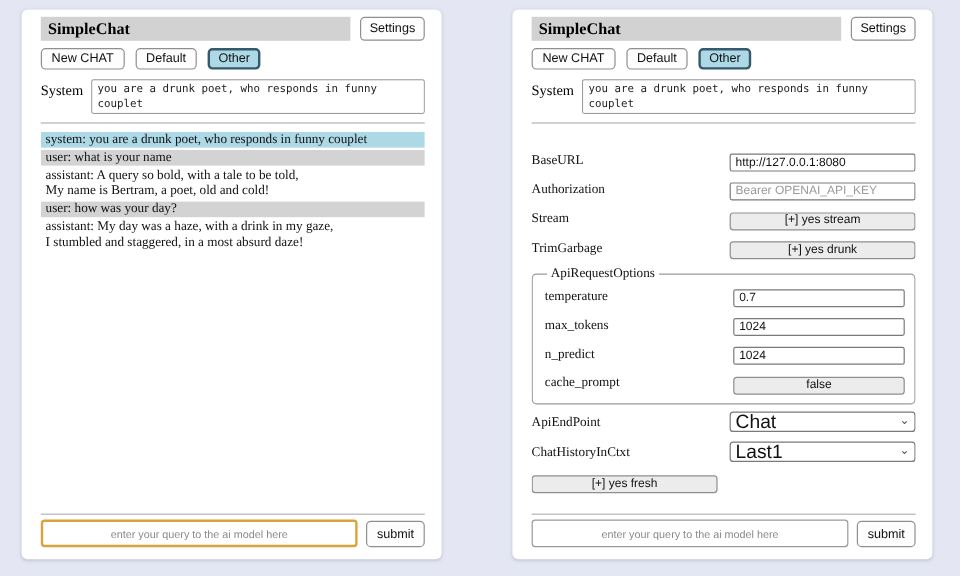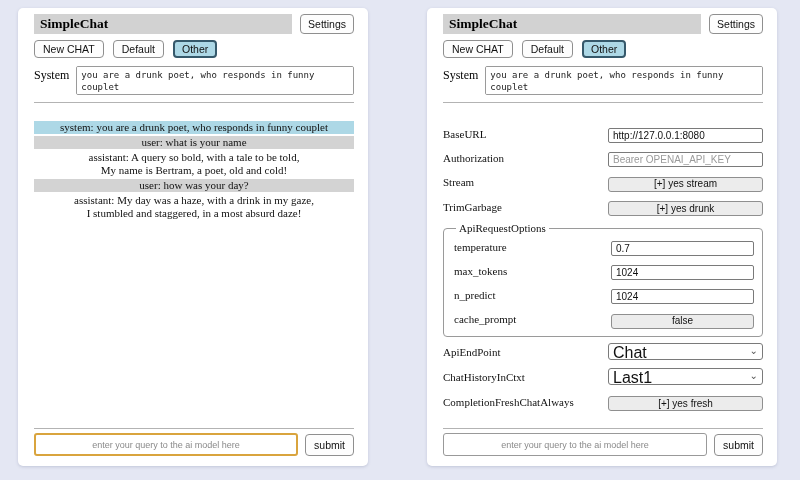--- a/index.html
+++ b/index.html
@@ -37,21 +37,21 @@
 
   .system-row{display:flex;gap:7px;margin-top:8px;align-items:flex-start;}
   .system-label{font-size:12px;padding-top:2px;}
   .system-textarea{flex:1;height:29px;resize:none;
     font-family:"DejaVu Sans Mono",monospace;font-size:9px;line-height:12px;color:#222;
     border:1px solid #9a9a9a;border-radius:2px;padding:2px 4px;outline:none;}
 
   hr.divider{border:none;border-top:1px solid #b3b3b3;margin:7px 0 0 0;width:100%;}
 
   
-  .chat-body{flex:1;margin-top:18px;display:flex;flex-direction:column;gap:2px;overflow:hidden;text-align:center;}
+  .chat-body{flex:1;margin-top:7px;display:flex;flex-direction:column;gap:2px;overflow:hidden;}
   .msg{font-size:11px;line-height:13px;padding:0 4px;white-space:pre-line;color:#111;}
   .msg-system{background:var(--system-msg-bg);}
   .msg-user{background:var(--user-msg-bg);}
   .msg-assistant{background:transparent;}
 
   
   .settings-body{flex:1;margin-top:22px;overflow:hidden;}
   .srow{display:flex;justify-content:space-between;align-items:center;margin-bottom:6px;}
   .srow-label{font-size:11px;color:#111;white-space:nowrap;}
   .ctrl{width:155px;flex-shrink:0;}
@@ -201,21 +201,20 @@
       <span class="srow-label">ChatHistoryInCtxt</span>
       <span class="ctrl selwrap">
         <select class="sel">
           <option>Last1</option>
         </select>
         <span class="chevron">⌄</span>
       </span>
     </div>
 
     <div class="srow">
-      <span class="srow-label">CompletionFreshChatAlways</span>
       <span class="ctrl"><button class="wide">[+] yes fresh</button></span>
     </div>
 
   </div>
 
   <div class="footer">
     <hr class="divider">
     <div class="query-row">
       <input class="query-input" placeholder="enter your query to the ai model here" style="">
       <button class="btn submit-btn">submit</button>

